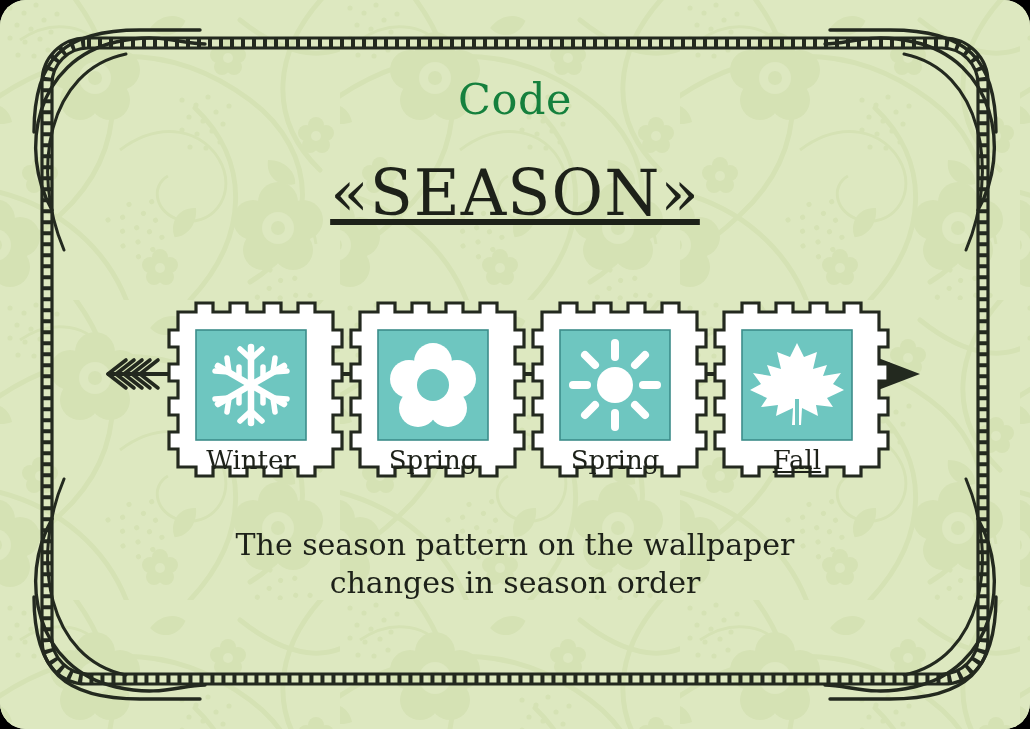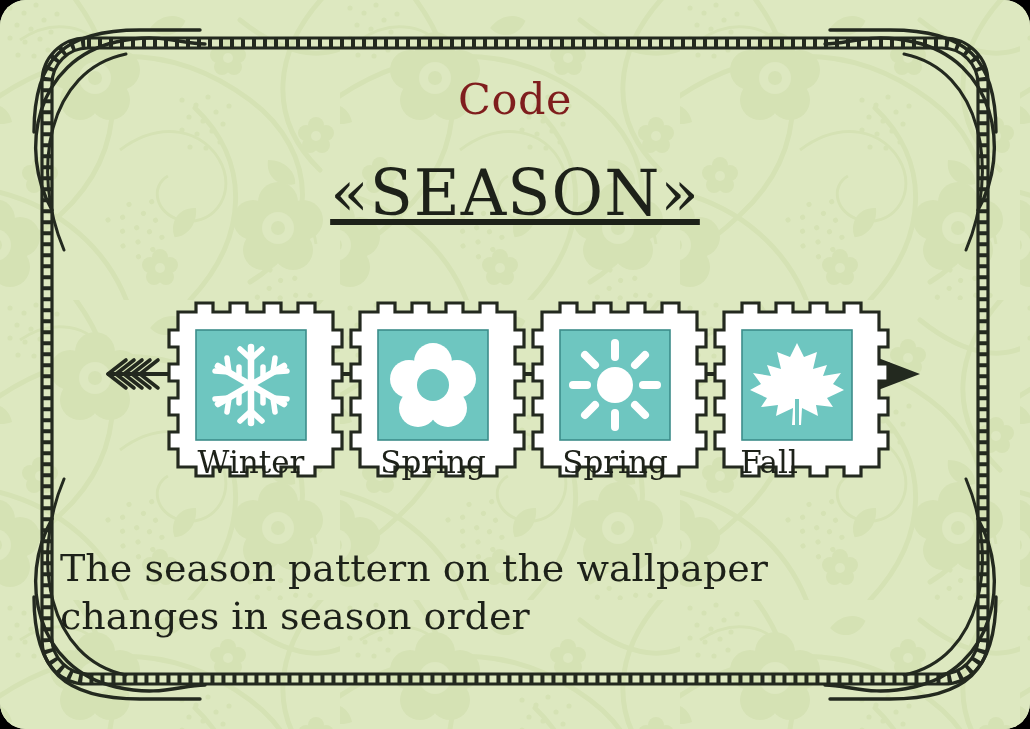--- a/index.html
+++ b/index.html
@@ -14,33 +14,33 @@
   #wallpaper svg{display:block;width:100%;height:100%;}
 
   
   #frame{position:absolute;inset:0;pointer-events:none;}
   #frame svg{display:block;width:100%;height:100%;}
 
   
   #content{position:absolute;inset:0;}
 
   .code-word{position:absolute;left:0;right:0;top:78px;text-align:center;
-      font-size:43px;color:#7f1d1d;letter-spacing:.5px;line-height:1;}
+      font-size:43px;color:#15803d;letter-spacing:.5px;line-height:1;}
   .code-title{position:absolute;left:0;right:0;top:162px;text-align:center;
       font-size:63px;color:#1d2119;letter-spacing:1px;line-height:1;text-decoration:underline;}
 
   #seq{position:absolute;left:0;right:0;top:290px;height:200px;}
   #seq svg{display:block;width:100%;height:100%;}
 
   .labels{position:absolute;left:0;right:0;top:447px;height:40px;}
-  .lbl{position:absolute;top:0;text-align:center;font-size:31px;
+  .lbl{position:absolute;top:0;text-align:center;font-size:26px;
        color:#1d2119;line-height:1;}
 
-  .caption{position:absolute;left:60px;right:60px;top:545px;text-align:left;
-      font-size:38px;color:#1d2119;line-height:1.25;}
+  .caption{position:absolute;left:60px;right:60px;top:526px;text-align:center;
+      font-size:30px;color:#1d2119;line-height:1.25;}
   .caption span{display:block;}
 </style>
 </head>
 <body>
 
 <div id="card">
 
   <div id="wallpaper">
     <svg viewBox="0 0 1030 729" preserveAspectRatio="none" aria-hidden="true">
       <defs>
@@ -277,21 +277,21 @@
               <use href="#maple-leaf-icon"></use>
             </g>
         </g>
       </svg>
     </div>
 
     <div class="labels">
       <div class="lbl" style="left:178px;width:146px;">Winter</div>
       <div class="lbl" style="left:360px;width:146px;text-align:center;">Spring</div>
       <div class="lbl" style="left:542px;width:146px;">Spring</div>
-      <div class="lbl" style="left:696px;width:146px;">Fall</div>
+      <div class="lbl" style="left:724px;width:146px;text-decoration:underline;">Fall</div>
     </div>
 
     <div class="caption">
       <span>The season pattern on the wallpaper</span>
       <span>changes in season order</span>
     </div>
 
   </div>
 </div>
 

